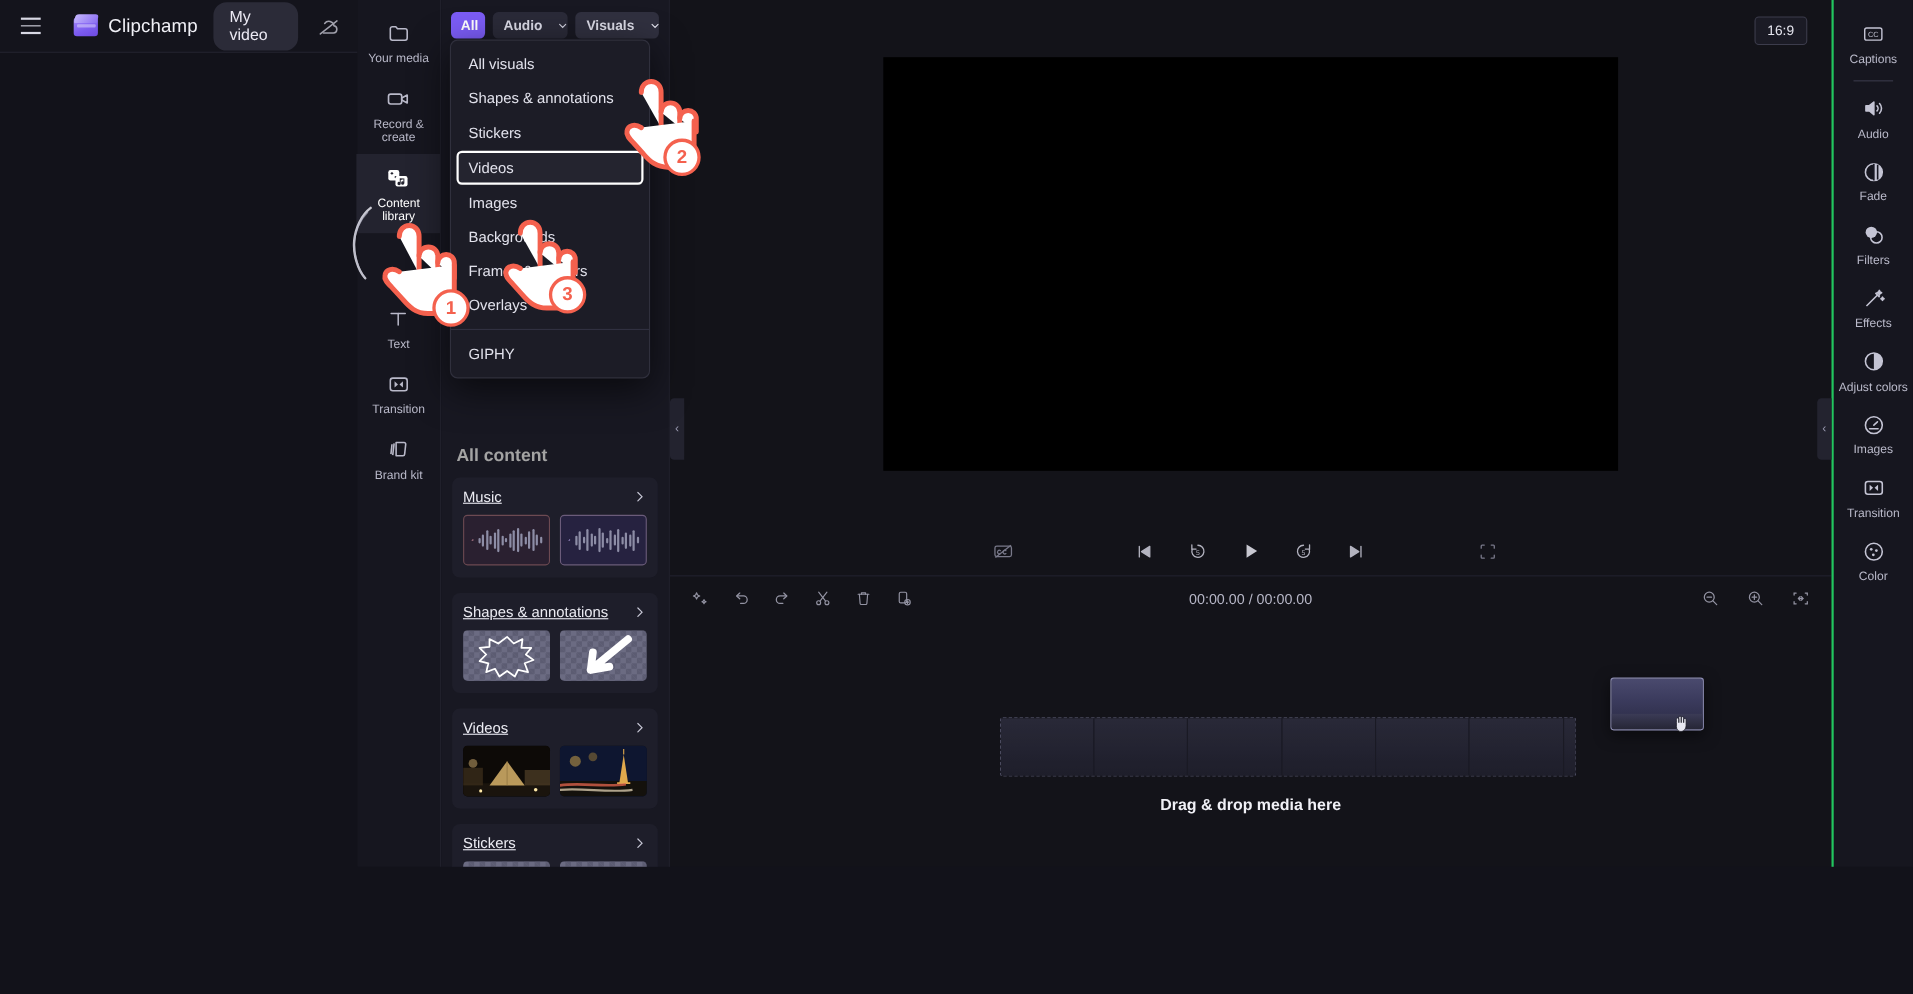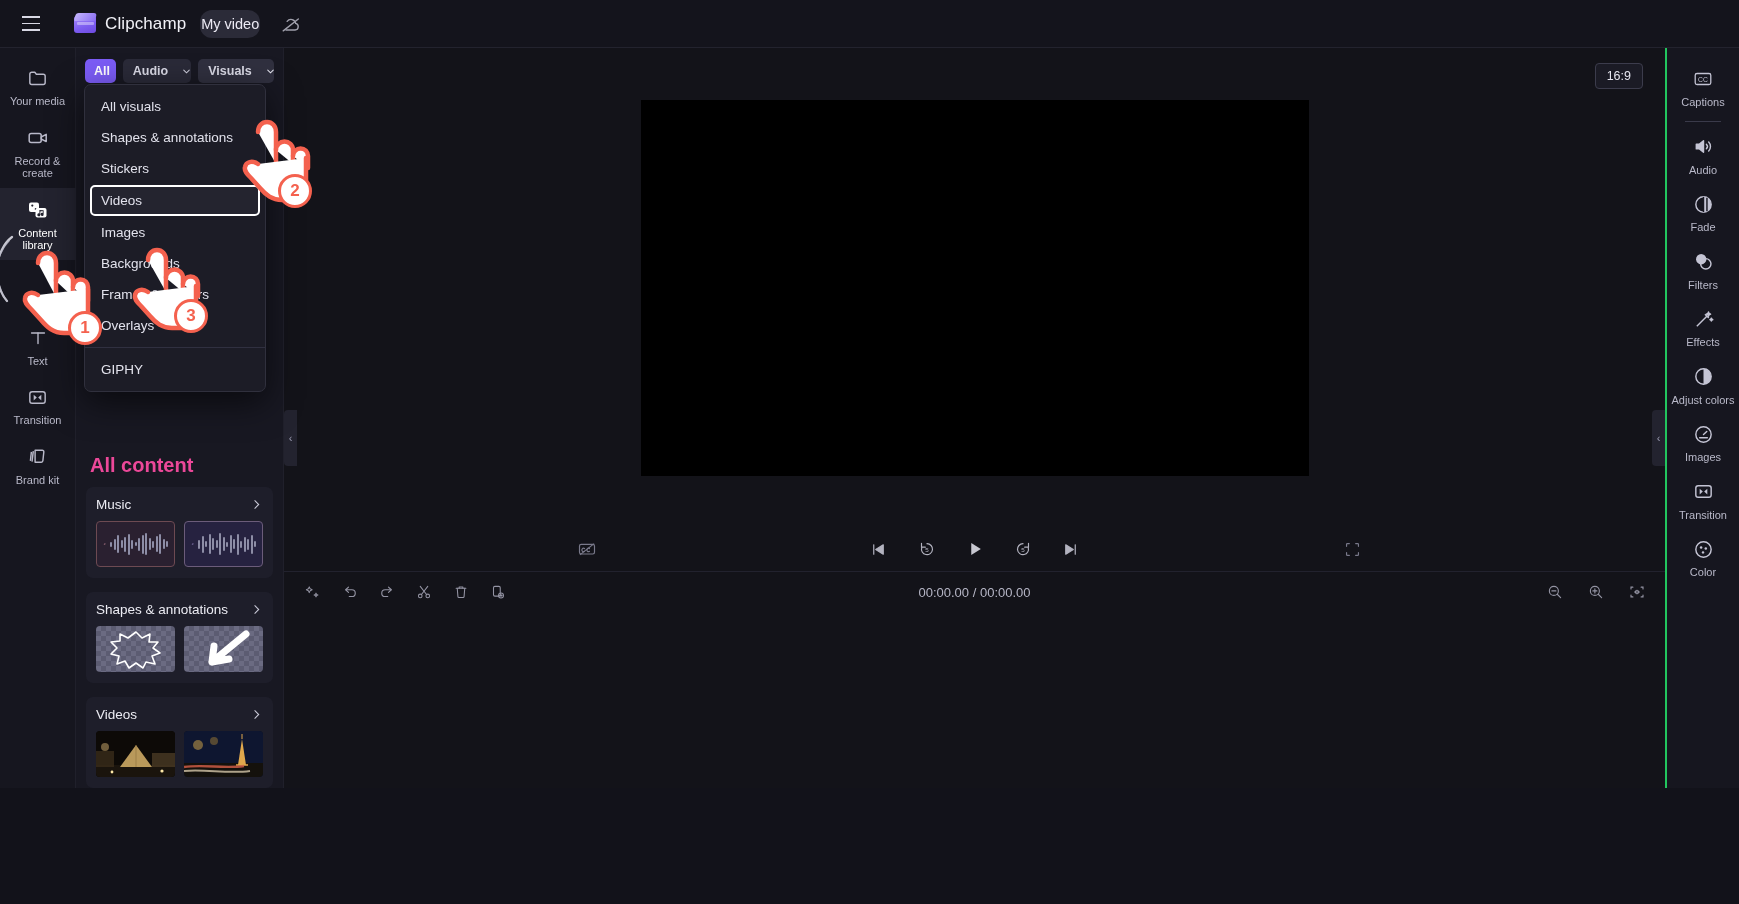--- a/index.html
+++ b/index.html
@@ -3,40 +3,40 @@
 <meta charset="utf-8">
 <style>
   * { box-sizing: border-box; margin: 0; padding: 0; }
   html, body {
     width: 1739px; height: 904px;
     background: #12121a;
     font-family: "Liberation Sans", sans-serif;
     color: #e8e8ef;
     overflow: hidden;
   }
-  .app { position: relative; width: 1739px; height: 788px; display: flex; flex-direction: column; }
+  .app { position: relative; width: 1739px; height: 788px; display: flex; flex-direction: row; }
 
   
   .header {
     height: 48px; flex: 0 0 48px;
     background: #14141c;
     display: flex; align-items: center;
     padding: 0 14px;
     border-bottom: 1px solid #23232e;
   }
   .hamburger { width: 34px; height: 34px; display: flex; flex-direction: column; justify-content: center; align-items: center; gap: 5px; cursor: pointer; border-radius: 4px; }
   .hamburger span { display: block; width: 18px; height: 1.6px; background: #d8d8e4; }
   .brand { display: flex; align-items: center; gap: 9px; margin-left: 26px; }
   .brand-logo { width: 22px; height: 21px; position: relative; }
   .brand-logo .b1 { position: absolute; left: 0; top: 3px; width: 22px; height: 17px; background: linear-gradient(160deg, #a78bfa 0%, #7c5cf0 60%, #6d4ae0 100%); border-radius: 3px; }
   .brand-logo .b2 { position: absolute; left: 1px; top: 0px; width: 21px; height: 8px; background: linear-gradient(120deg, #c4b5fd, #8b6ff2); border-radius: 3px 3px 1px 1px; transform: skewX(-12deg); }
   .brand-logo .b3 { position: absolute; left: 3px; top: 9px; width: 17px; height: 3px; background: rgba(255,255,255,.38); border-radius: 1px; }
   .brand-name { font-size: 17px; letter-spacing: .1px; color: #f1f1f7; }
   .proj-title {
-    margin-left: 14px; padding: 6px 1px; border-radius: 12px;
+    margin-left: 14px; padding: 6px 15px; border-radius: 12px;
     background: #2b2b38; font-size: 14.5px; color: #eceaf4; cursor: pointer;
   }
   .cloudoff { margin-left: 16px; width: 30px; height: 30px; display: flex; align-items: center; justify-content: center; opacity: .75; }
   .header-right { margin-left: auto; display: flex; align-items: center; gap: 12px; }
   .export-btn {
     display: flex; align-items: center; gap: 8px;
     padding: 8px 17px; border-radius: 5px; background: #232330;
     font-size: 14.5px; color: #a9a9bb; cursor: pointer;
   }
   .icon-round { width: 30px; height: 30px; display: flex; align-items: center; justify-content: center; cursor: pointer; }
@@ -74,24 +74,24 @@
     display: flex; align-items: center; border-radius: 5px;
     background: #2a2a38; font-size: 12.5px; color: #dadae6; cursor: pointer; overflow: hidden;
   }
   .chip .lbl { padding: 5px 10px; }
   .chip .car { padding: 5px 6px 5px 3px; display: flex; align-items: center; }
   .chip.primary { background: #7b5cf5; color: #fff; }
   .chip.primary .lbl { padding: 5px 9px; }
   .chip.open { background: #30303f; }
 
   .lib-scroll { flex: 1; overflow: hidden; position: relative; padding-bottom: 6px; }
-  .section-title { font-size: 20px; font-weight: bold; padding: 14px 14px 10px; color: #ec4899; }
+  .section-title { font-size: 16px; font-weight: bold; padding: 14px 14px 10px; color: #a3a3a3; }
   .card { margin: 0 10px 14px; background: #1e1e2a; border-radius: 7px; padding: 10px 10px 11px; }
   .card-head { display: flex; align-items: center; justify-content: space-between; cursor: pointer; padding-bottom: 9px; }
-  .card-head .t { font-size: 13.5px; color: #ececf3; }
+  .card-head .t { font-size: 13.5px; color: #ececf3; text-decoration: underline; }
   .thumbs { display: flex; gap: 9px; }
   .thumb { width: 80px; height: 46px; border-radius: 4px; overflow: hidden; position: relative; cursor: pointer; }
   .checker {
     background-color: #6b6b82;
     background-image:
       linear-gradient(45deg, #5c5c72 25%, transparent 25%, transparent 75%, #5c5c72 75%),
       linear-gradient(45deg, #5c5c72 25%, transparent 25%, transparent 75%, #5c5c72 75%);
     background-size: 10px 10px;
     background-position: 0 0, 5px 5px;
   }
@@ -598,20 +598,42 @@
             <div class="tb">
               <svg width="18" height="18" viewBox="0 0 24 24" fill="none" stroke="#b4b4c6" stroke-width="1.5" stroke-linecap="round">
                 <path d="M4 8V5.5h2.5M20 8V5.5h-2.5M4 16v2.5h2.5M20 16v2.5h-2.5"></path>
                 <path d="M9.5 12h5"></path>
                   <path d="M12.8 9.8 14.8 12l-2 2.2M11.2 9.8 9.2 12l2 2.2"></path>
               </svg>
             </div>
           </div>
         </div>
 
+        <div class="tl-body">
+          <div class="dropzone">
+            <div class="dz-fill">
+              <span></span>
+                <span></span>
+                <span></span>
+                <span></span>
+                <span></span>
+                <span></span>
+                <span></span>
+            </div>
+          </div>
+          <div class="drag-ghost">
+            <div class="mt"></div>
+          </div>
+          <div class="grab-cursor">
+            <svg width="24" height="24" viewBox="0 0 24 24" fill="#e8e8f2" stroke="#1a1a24" stroke-width=".7">
+              <path d="M7 11V7.8a1.1 1.1 0 0 1 2.2 0V11V6.2a1.1 1.1 0 0 1 2.2 0V11V6.6a1.1 1.1 0 0 1 2.2 0V11V8.2a1.1 1.1 0 0 1 2.2 0v5.4c0 3.2-2 5.4-4.6 5.4S7 17.2 7 14.4z"></path>
+            </svg>
+          </div>
+          <div class="drop-hint">Drag &amp; drop media here</div>
+        </div>
       </div>
     </div>
 
     <div class="collapse left">‹</div>
     <div class="collapse right">‹</div>
 
     <div class="rrail">
       <div class="rrail-item">
         <div class="rail-ico">
           <svg width="22" height="22" viewBox="0 0 24 24" fill="none" stroke="#c4c4d4" stroke-width="1.4">

